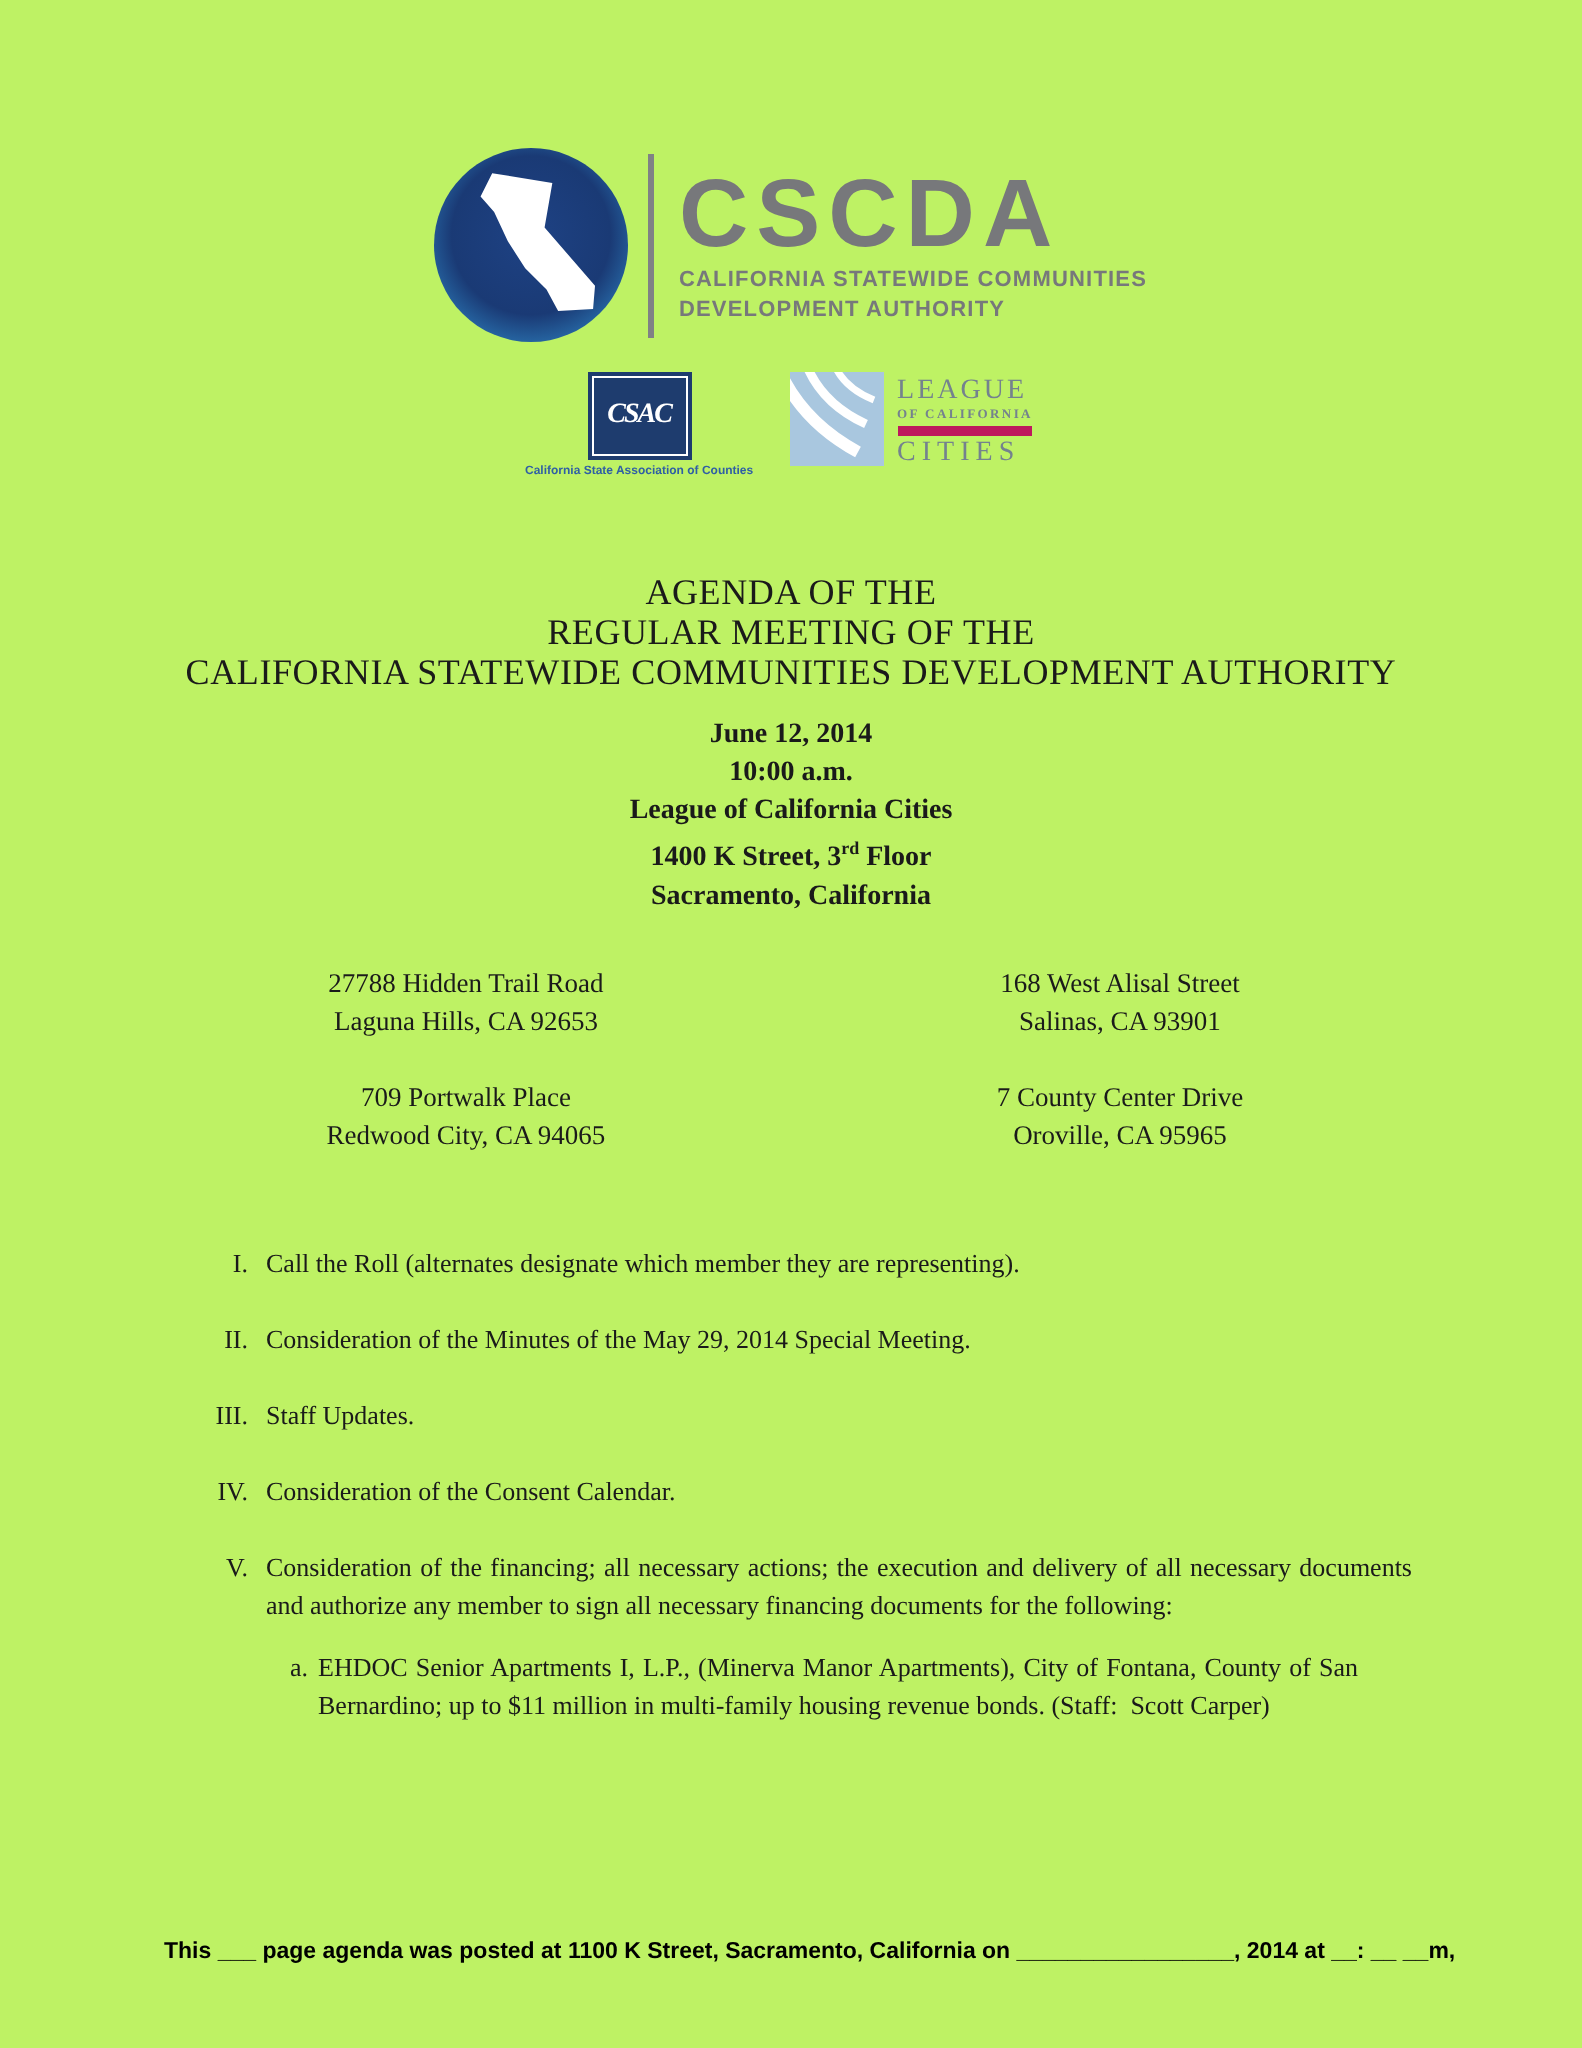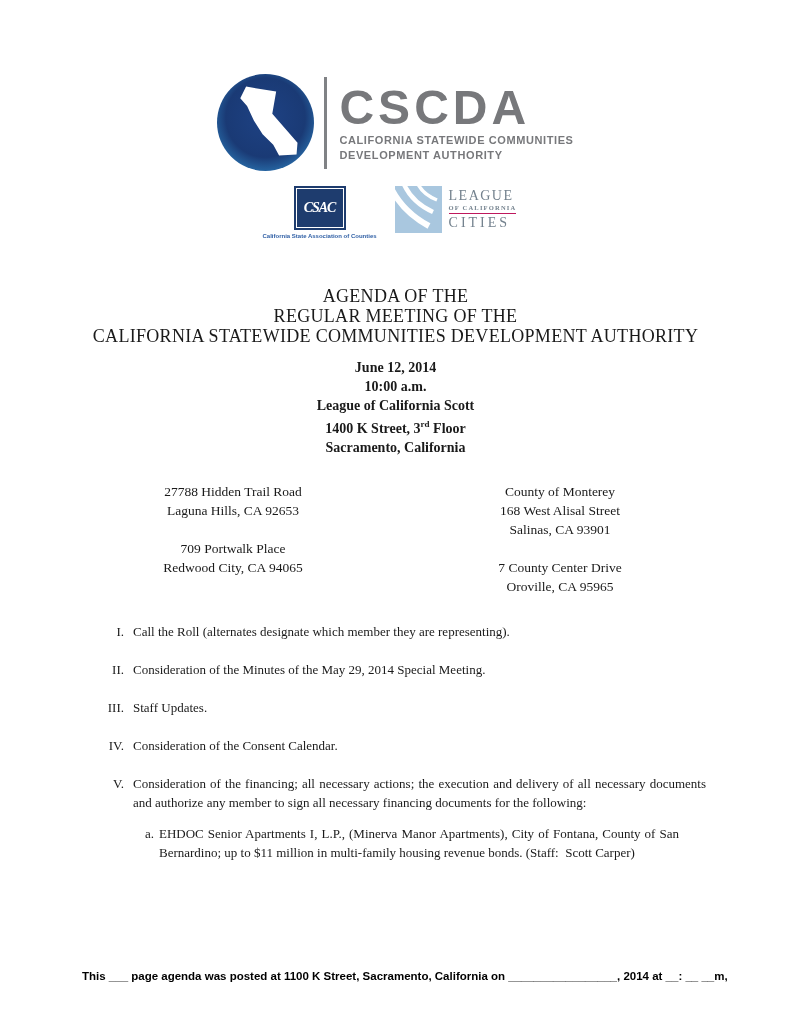--- a/index.html
+++ b/index.html
@@ -2,21 +2,21 @@
 <html><head>
 <meta charset="utf-8">
 <style>
   * { margin: 0; padding: 0; box-sizing: border-box; }
   html, body { background: #e8e8e8; }
   .page {
     position: relative;
     width: 791px;
     height: 1024px;
     margin: 0 auto;
-    background: #ffffff;
+    background: #bef264;
     font-family: "Liberation Serif", serif;
     color: #1a1a1a;
     overflow: hidden;
   }
 
   
   .logo-header {
     position: absolute;
     top: 74px;
     left: 0;
@@ -100,21 +100,21 @@
   .league-box { width: 47px; height: 47px; background: #a9c7df; position: relative; overflow: hidden; }
   .league-box svg { position: absolute; inset: 0; }
   .league-text {
     margin-left: 7px;
     font-family: "Liberation Serif", serif;
     color: #74828e;
     margin-top: 3px;
   }
   .league-l1 { font-size: 14px; letter-spacing: 1.5px; line-height: 1; }
   .league-l2 { font-size: 6.5px; letter-spacing: 1.2px; line-height: 1.5; font-weight: bold; }
-  .league-l3 { font-size: 14px; letter-spacing: 3px; line-height: 1; border-top: 1px solid #be185d; padding-top: 2px; }
+  .league-l3 { font-size: 14px; letter-spacing: 3px; line-height: 1; border-top: 5px solid #be185d; padding-top: 2px; }
 
   
   .title-block {
     position: absolute;
     top: 286px;
     left: 0;
     width: 100%;
     text-align: center;
     font-weight: normal;
     font-size: 18px;
@@ -216,39 +216,38 @@
 
   <div class="title-block">
     <div>AGENDA OF THE</div>
     <div>REGULAR MEETING OF THE</div>
     <div>CALIFORNIA STATEWIDE COMMUNITIES DEVELOPMENT AUTHORITY</div>
   </div>
 
   <div class="meeting-block">
     <div>June 12, 2014</div>
     <div>10:00 a.m.</div>
-    <div>League of California Scott</div>
+    <div>League of California Cities</div>
     <div><span>1400 K Street, 3</span><sup>rd</sup><span> Floor</span></div>
     <div>Sacramento, California</div>
   </div>
 
   <div class="addresses">
     <div class="addr-col addr-col-left">
       <div class="addr-group">
         <div>27788 Hidden Trail Road</div>
         <div>Laguna Hills, CA 92653</div>
       </div>
       <div class="addr-group">
         <div>709 Portwalk Place</div>
         <div>Redwood City, CA 94065</div>
       </div>
     </div>
     <div class="addr-col addr-col-right">
       <div class="addr-group">
-        <div>County of Monterey</div>
         <div>168 West Alisal Street</div>
         <div>Salinas, CA 93901</div>
       </div>
       <div class="addr-group">
         <div>7 County Center Drive</div>
         <div>Oroville, CA 95965</div>
       </div>
     </div>
   </div>
 

